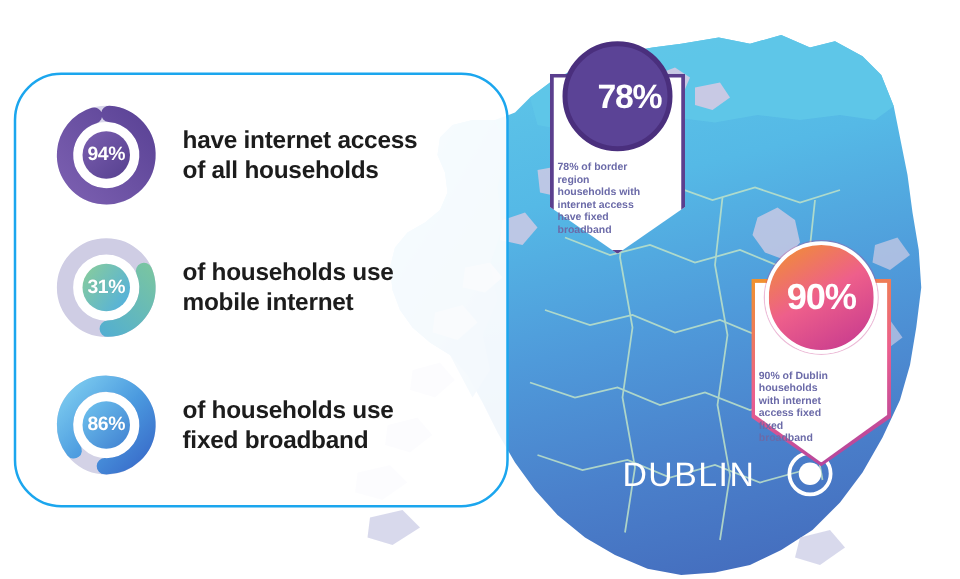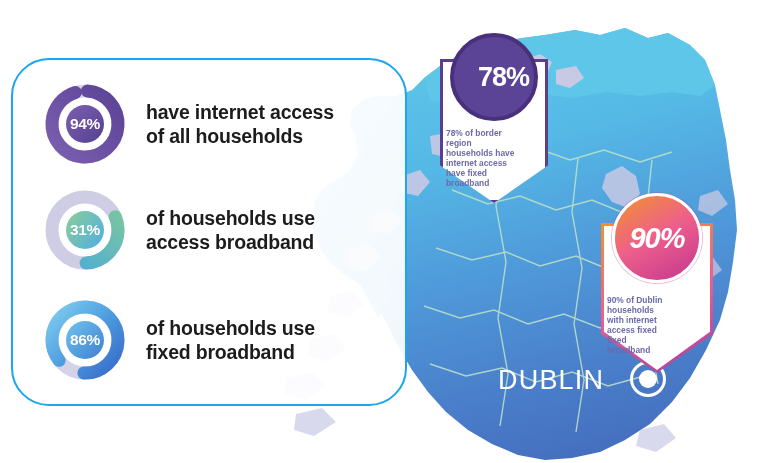--- a/index.html
+++ b/index.html
@@ -93,21 +93,21 @@
     background:#ffffff;
     clip-path:polygon(0 0,100% 0,100% 73.5%,50% 100%,0 73.5%);
     -webkit-clip-path:polygon(0 0,100% 0,100% 73.5%,50% 100%,0 73.5%);
   }
   #pin-90 .pin-badge{
     top:0px;width:84px;height:84px;
     background:linear-gradient(150deg,#f0932c 0%,#ee5f8b 48%,#c2368f 100%);
     border:3px solid #ffffff;
     box-shadow:0 0 0 1px rgba(200,60,140,.35);
   }
-  #pin-90 .pin-badge .big{font-size:29px;font-style:italic;}
+  #pin-90 .pin-badge .big{font-size:29px;}
   #pin-90 .pin-text{position:absolute;left:0;top:103px;width:112px;color:#6b6aa8;}
 
   
   #dublin-label{
     position:absolute;left:498px;top:365px;z-index:7;
     color:#ffffff;font-size:27px;font-weight:normal;letter-spacing:1.2px;
   }
   #dublin-marker{
     position:absolute;left:630px;top:361px;width:36px;height:36px;z-index:7;
     border-radius:50%;border:3px solid #ffffff;box-sizing:border-box;
@@ -241,21 +241,21 @@
             </linearGradient>
           </defs>
           <circle cx="42" cy="42" r="33" fill="none" stroke="#cfcde4" stroke-width="13"></circle>
           <circle cx="42" cy="42" r="33" fill="none" stroke="url(#g31)" stroke-width="13" stroke-linecap="round" stroke-dasharray="64.3 207.3" transform="rotate(-92 42 42) scale(-1,1) translate(-84,0)"></circle>
           <circle cx="42" cy="42" r="19" fill="url(#g31i)"></circle>
         </svg>
         <div class="pct">31%</div>
       </div>
       <div class="stat-text">
         <div>of households use</div>
-        <div>access broadband</div>
+        <div>mobile internet</div>
       </div>
     </div>
 
     <div class="stat-row" id="row-2">
       <div class="donut">
         <svg width="84" height="84" viewBox="0 0 84 84">
           <defs>
             <linearGradient id="g86" x1="0" y1="0" x2="0.9" y2="1">
               <stop offset="0%" stop-color="#7ecdf0"></stop>
               <stop offset="55%" stop-color="#4b9adf"></stop>
@@ -277,21 +277,21 @@
         <div>fixed broadband</div>
       </div>
     </div>
   </div>
 
   <div class="pin" id="pin-78">
     <div class="pin-shape"></div>
     <div class="pin-text">
       <div>78% of border</div>
       <div>region</div>
-      <div>households have</div>
+      <div>households with</div>
       <div>internet access</div>
       <div>have fixed</div>
       <div>broadband</div>
     </div>
     <div class="pin-badge">
       <span class="big">78%</span>
     </div>
   </div>
 
   <div class="pin" id="pin-90">

